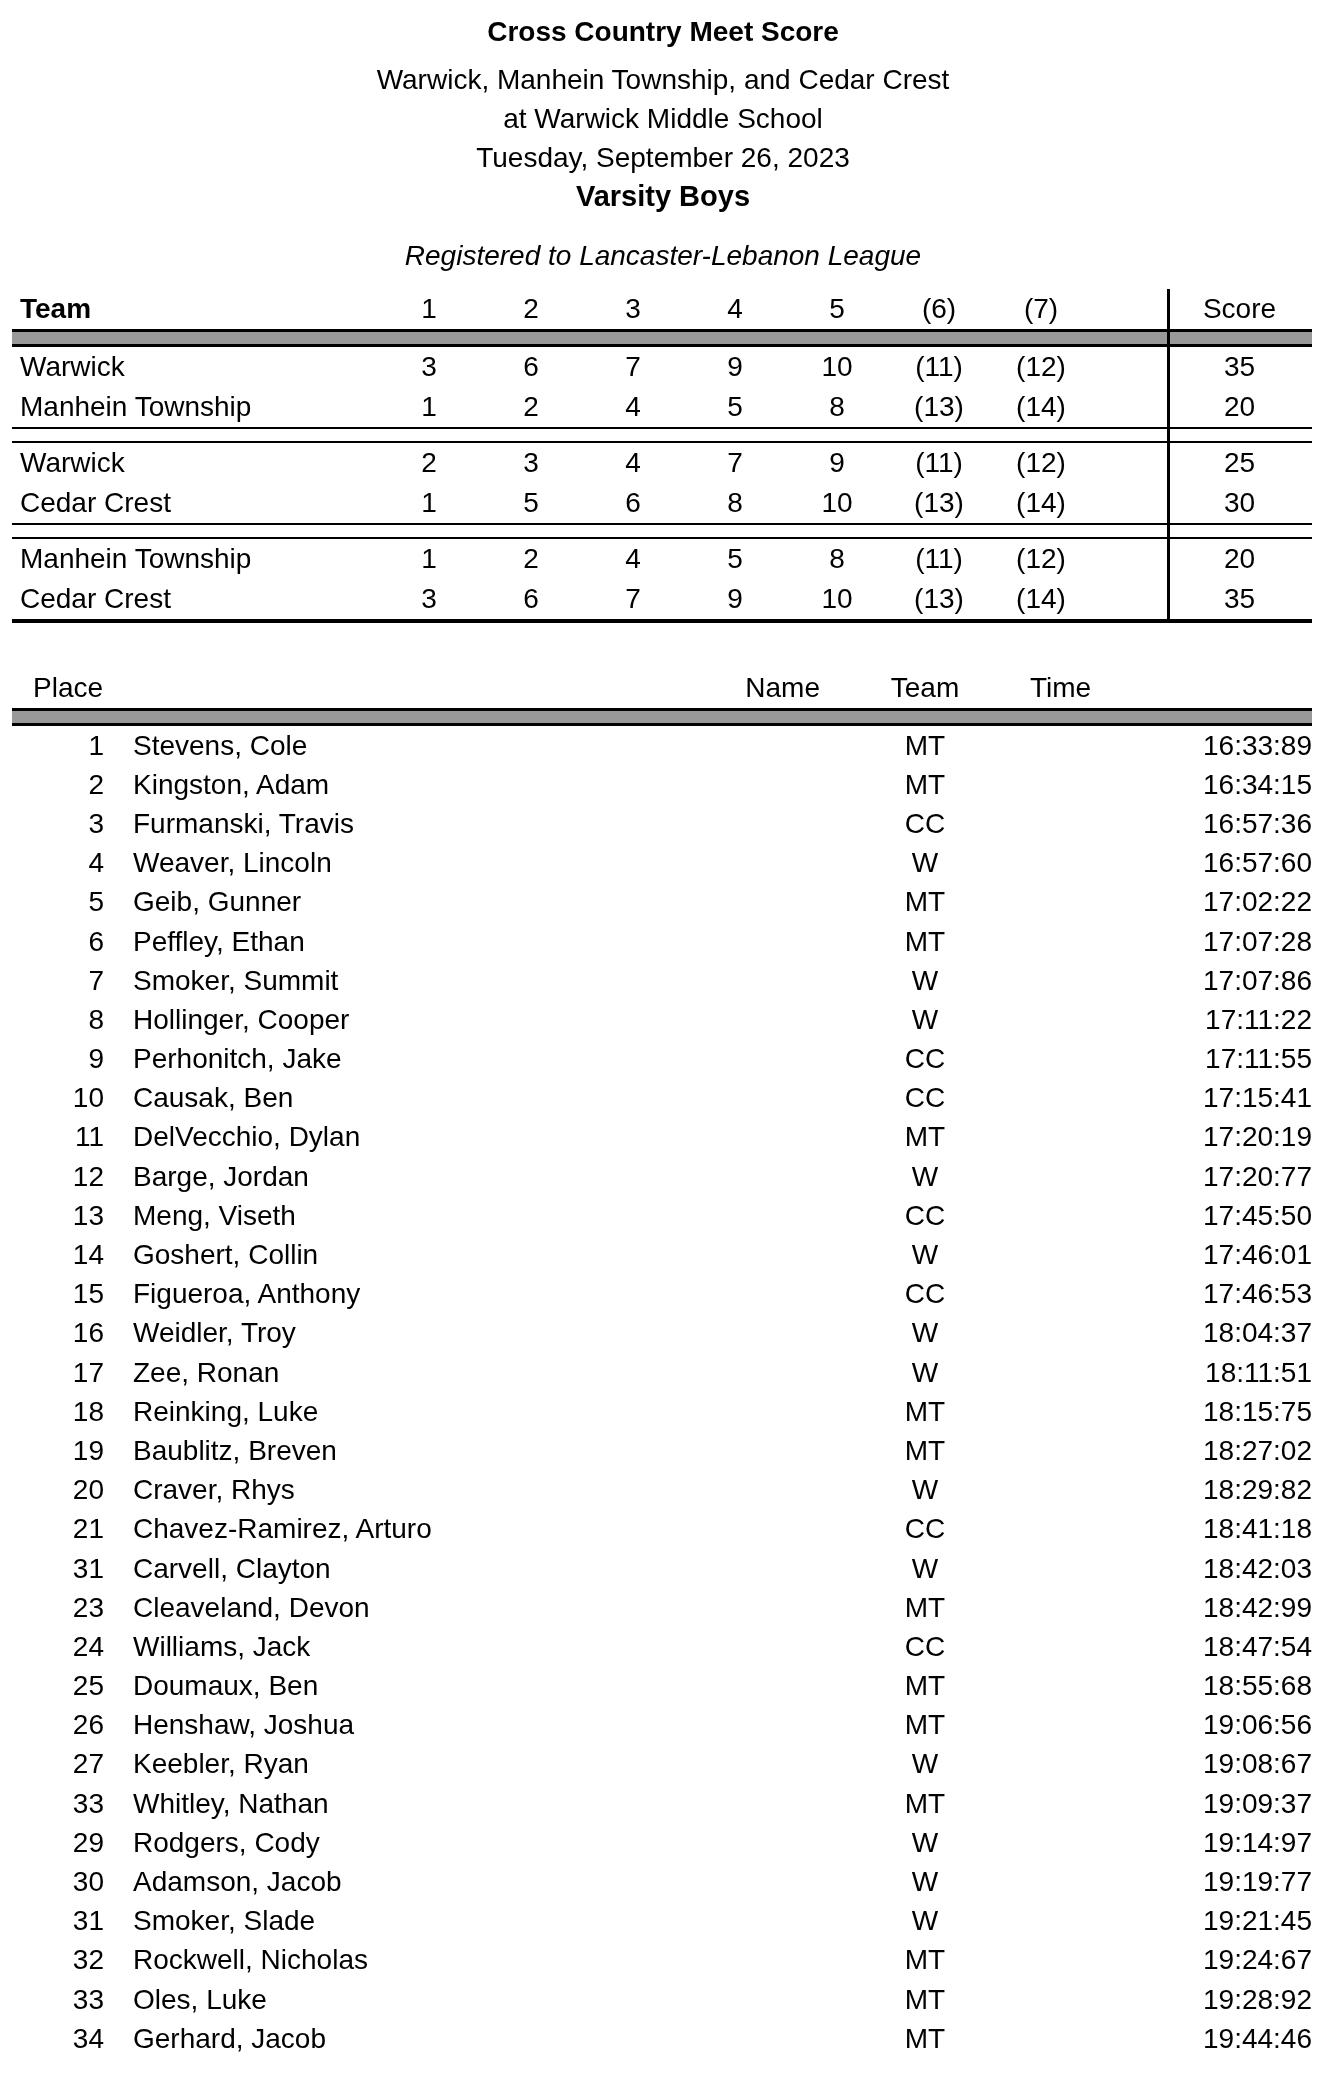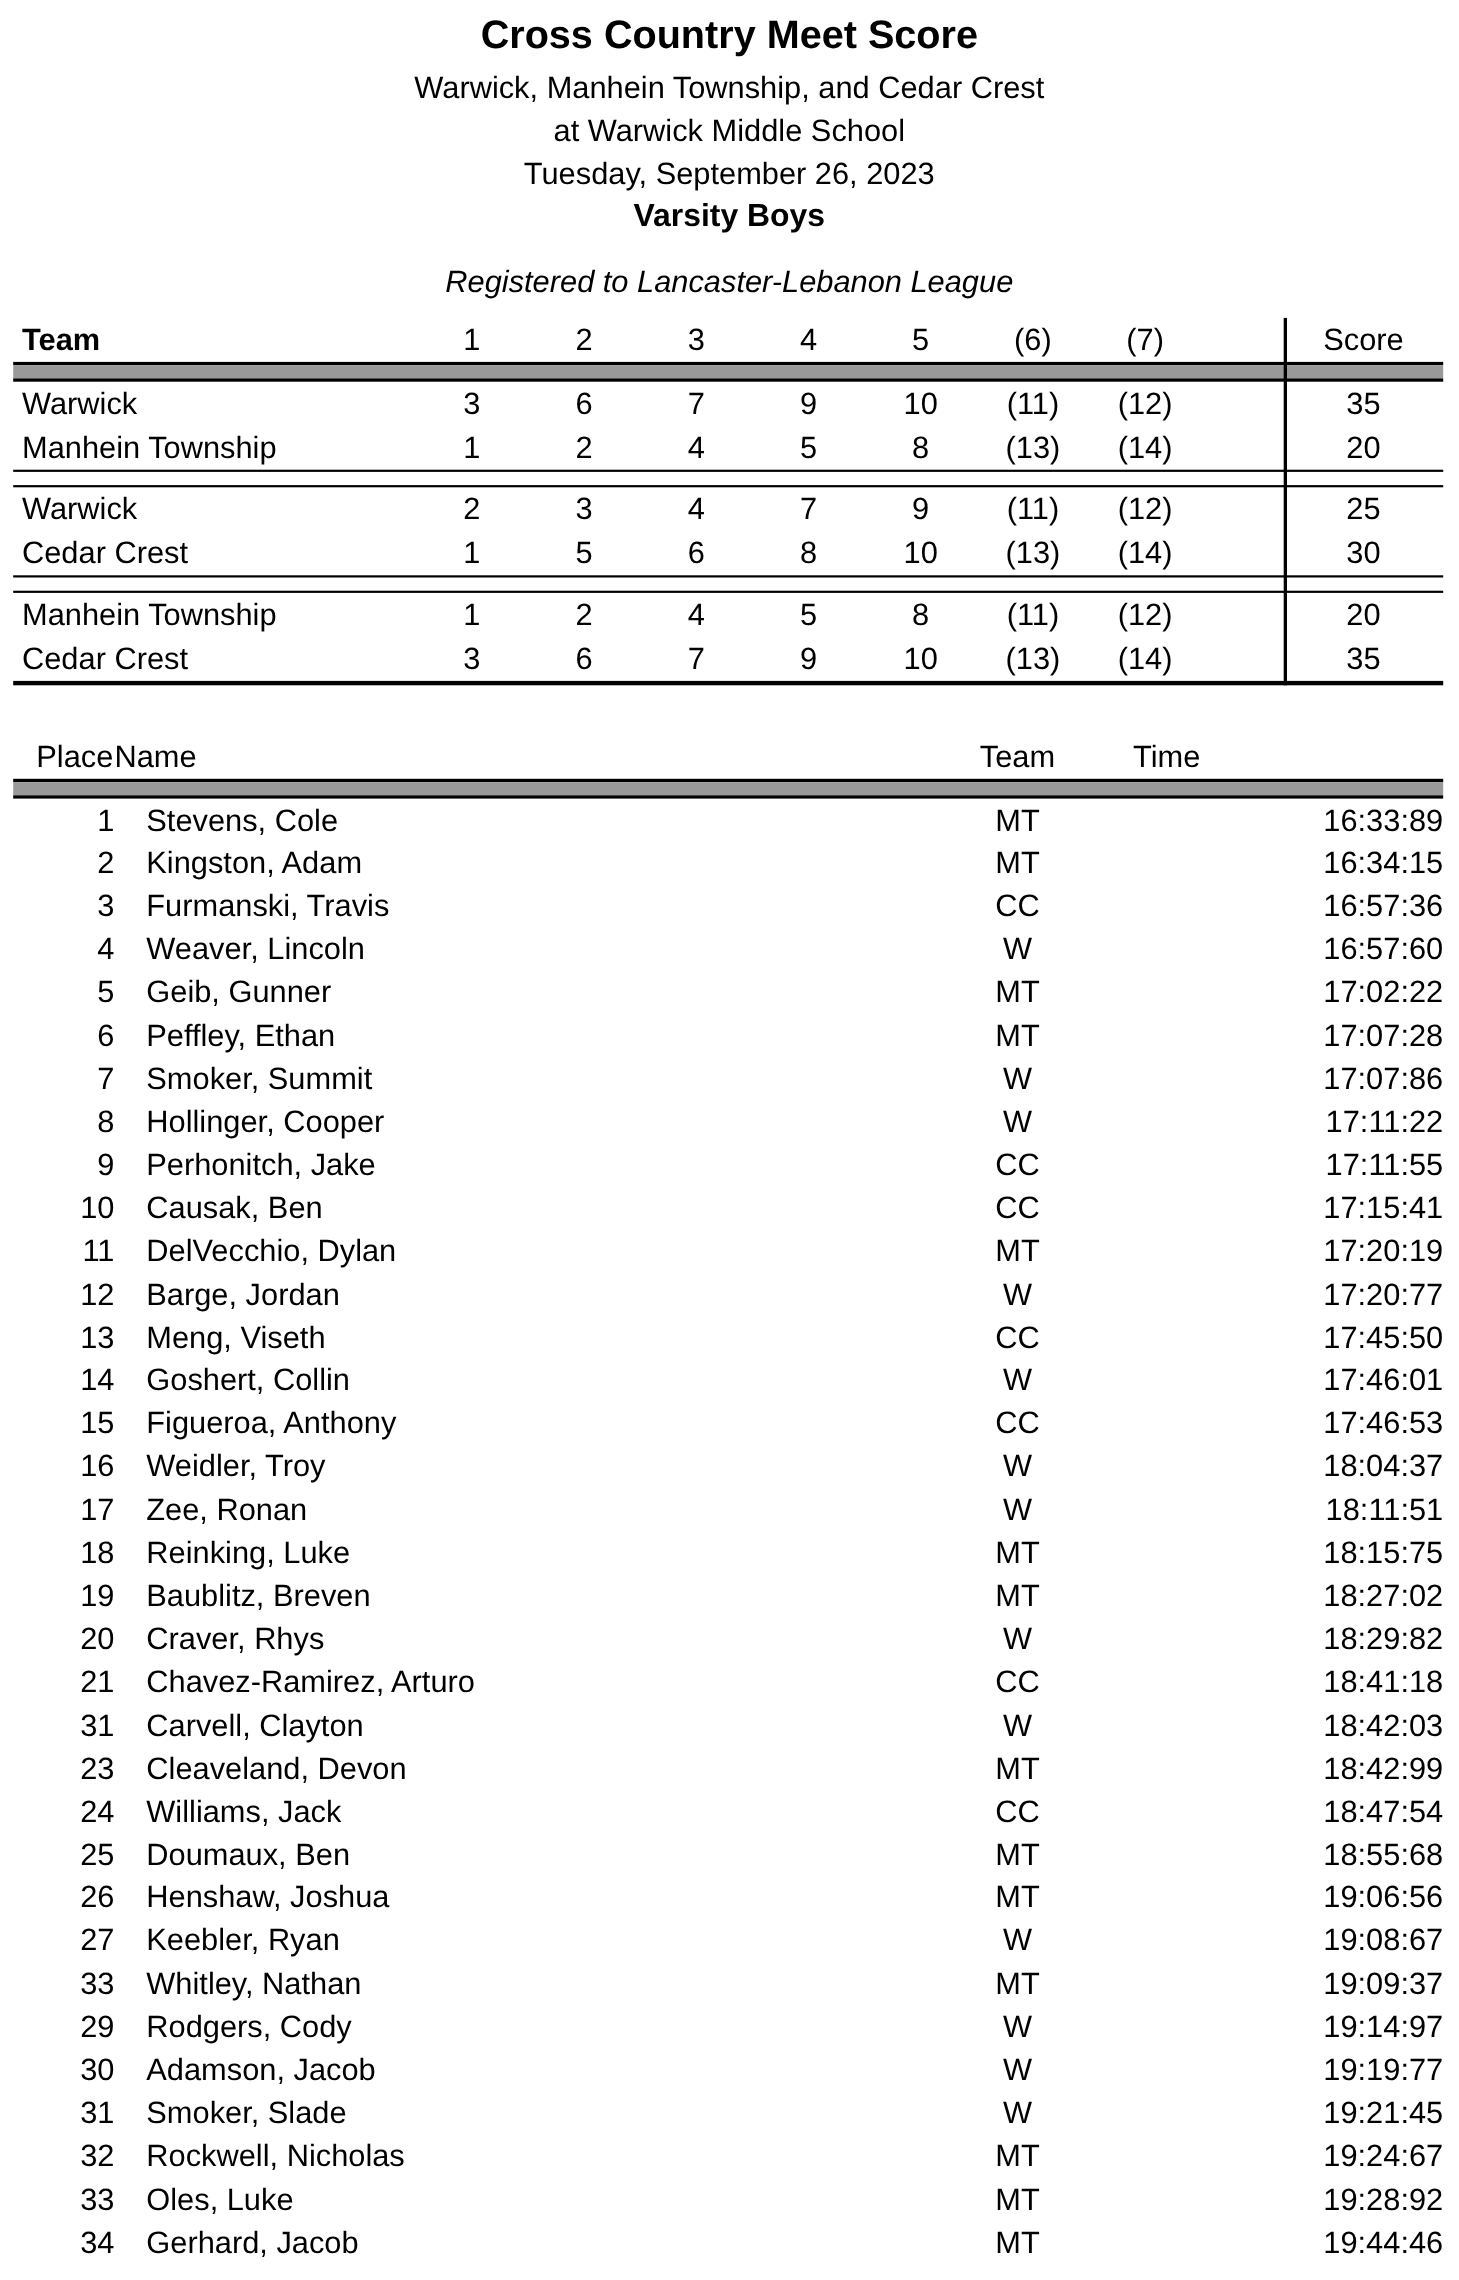--- a/index.html
+++ b/index.html
@@ -4,21 +4,21 @@
 <style>
   html,body{margin:0;padding:0;}
   body{
     width:1326px;height:2073px;
     background:#ffffff;color:#000000;
     font-family:"Liberation Sans","DejaVu Sans",sans-serif;
     font-size:28px;
     overflow:hidden;
   }
   .doc-header{text-align:center;}
-  .doc-title{margin-top:12px;height:40px;line-height:40px;font-size:36px;font-weight:bold;}
+  .doc-title{margin-top:12px;height:40px;line-height:40px;font-size:28px;font-weight:bold;}
   .doc-sub{height:39px;line-height:39px;font-size:28px;}
   .doc-sub.first{margin-top:8px;}
   .doc-division{height:39px;line-height:39px;font-size:29px;font-weight:bold;}
   .doc-registered{margin-top:20px;height:39px;line-height:39px;font-style:italic;}
 
   
   .score-table{position:relative;margin:14px 12px 0 12px;width:1300px;}
   .vertical-divider{position:absolute;left:1155px;top:0;bottom:0;width:3px;background:#000;}
   .score-header-row,.score-row{
     display:grid;
@@ -42,21 +42,21 @@
     grid-template-columns:92px 716px 210px 282px;
     align-items:center;
   }
   .results-header-row{height:40px;}
   .result-row{height:39.2px;}
   .r-place{text-align:right;white-space:nowrap;}
   .r-name{text-align:left;padding-left:29px;white-space:nowrap;}
   .r-team{text-align:center;}
   .r-time{text-align:right;white-space:nowrap;}
   .results-header-row .h-place{text-align:left;padding-left:21px;white-space:nowrap;}
-  .results-header-row .h-name{text-align:left;}
+  .results-header-row .h-name{text-align:right;}
   .results-header-row .h-team{text-align:center;}
   .results-header-row .h-time{text-align:left;padding-right:20px;}
 </style>
 </head>
 <body>
 
 <div class="doc-header">
   <div class="doc-title">Cross Country Meet Score</div>
   <div class="doc-sub first">Warwick, Manhein Township, and Cedar Crest</div>
   <div class="doc-sub">at Warwick Middle School</div>

